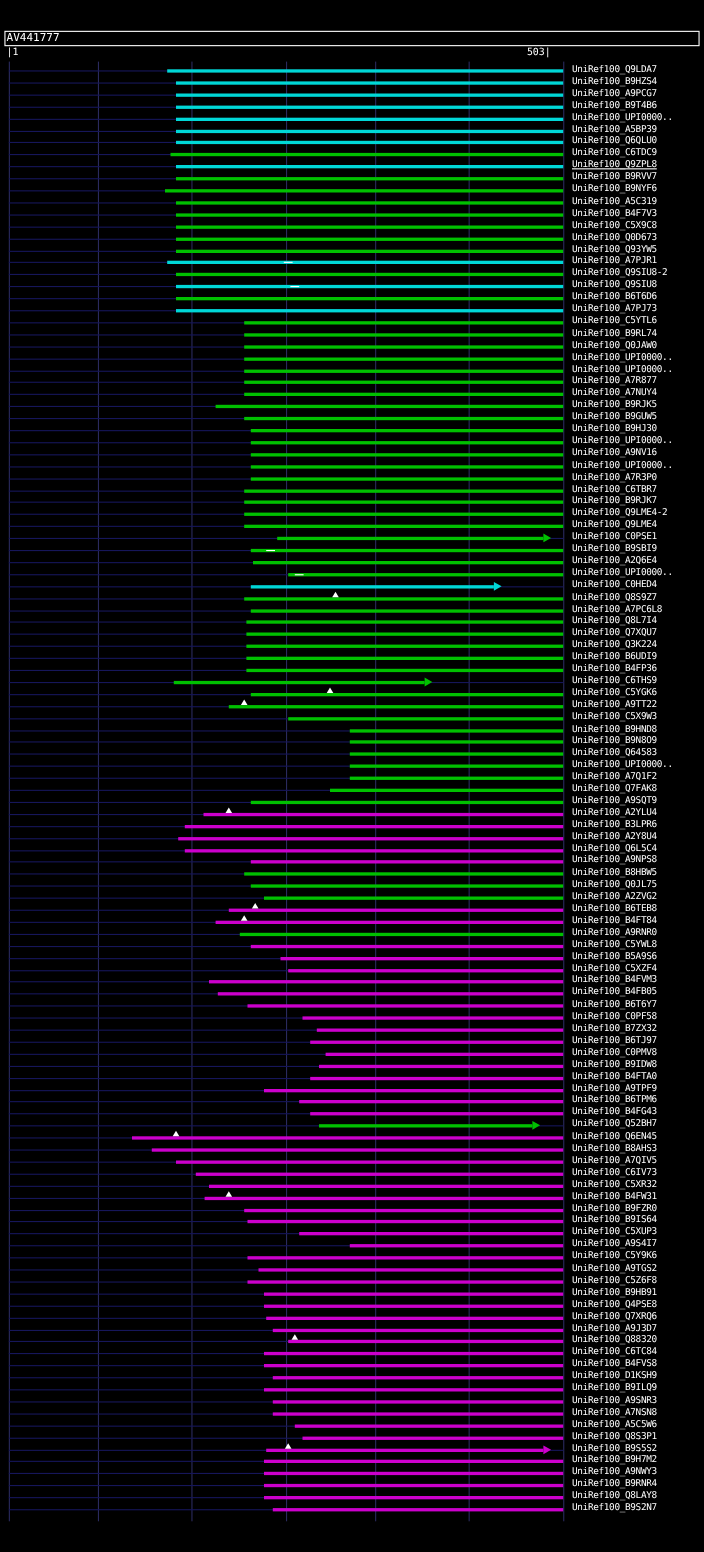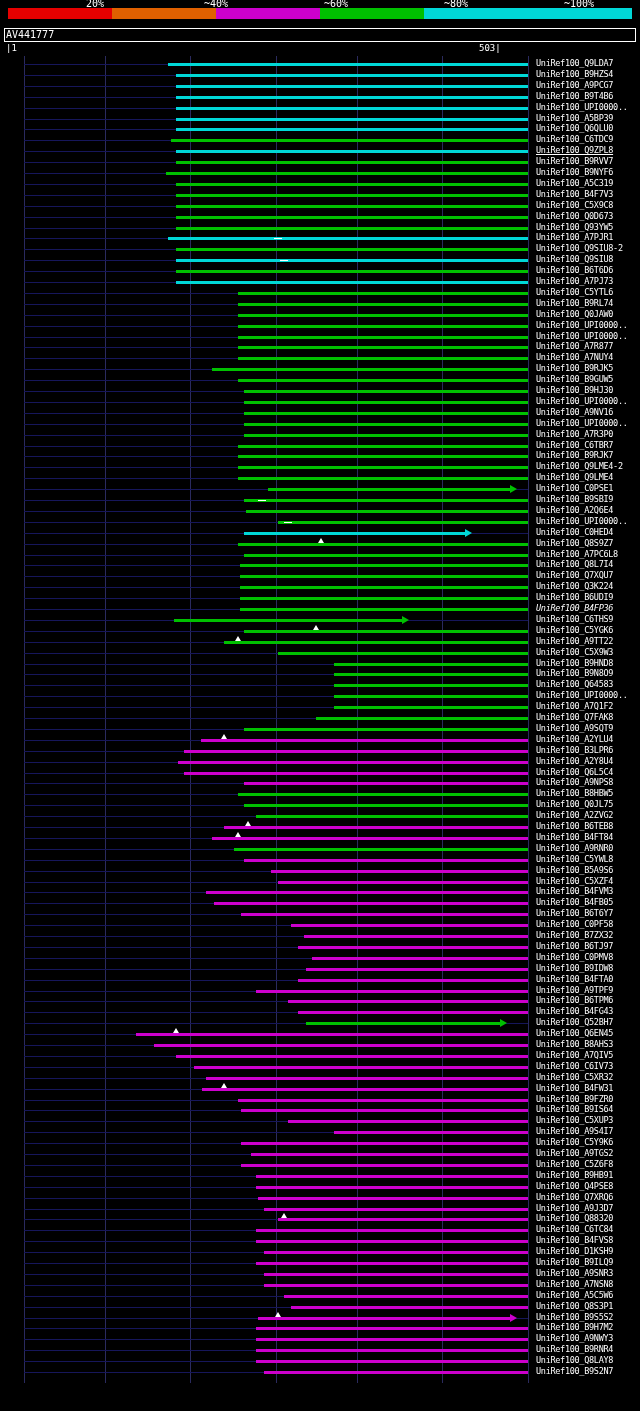--- a/index.html
+++ b/index.html
@@ -11,52 +11,40 @@
   .keyseg{position:absolute;top:8px;height:11px;}
   .keylab{position:absolute;top:-2px;font-size:10px;color:#fff;font-family:"DejaVu Sans Mono",monospace;white-space:nowrap;}
 
   
   #querybox{position:absolute;left:4px;top:28px;width:632px;height:14px;border:1px solid #fff;box-sizing:border-box;}
   #querylabel{position:absolute;left:6px;top:28px;font-size:10px;color:#fff;line-height:14px;}
   #ruler{position:absolute;left:4px;top:43px;width:632px;height:12px;font-size:9px;color:#fff;}
   .rulerlab{position:absolute;top:0;font-size:9px;color:#fff;}
 
   
-  #plot{position:absolute;left:16px;top:56px;width:528px;height:1327px;}
+  #plot{position:absolute;left:0;top:56px;width:528px;height:1327px;}
   .gridline{position:absolute;top:0;bottom:0;width:1px;background:#2a2a5e;}
   .rowline{position:absolute;left:8px;width:504px;height:1px;background:#16165a;}
   .hit{position:absolute;height:3px;}
   .hitcap{position:absolute;width:0;height:0;border-top:4px solid transparent;border-bottom:4px solid transparent;}
   .tri{position:absolute;width:0;height:0;border-left:3px solid transparent;border-right:3px solid transparent;border-bottom:5px solid #fff;}
   .gapdash{position:absolute;height:1px;background:#fff;}
   .lbl{position:absolute;font-size:8.5px;color:#fff;white-space:nowrap;font-family:"DejaVu Sans Mono",monospace;letter-spacing:-0.3px;}
 
   
   #footer{position:absolute;left:0;bottom:0;width:640px;height:24px;border-top:1px solid #fff;}
   #footnote{position:absolute;left:6px;top:6px;font-size:9.5px;color:#fff;}
   #scalebar{position:absolute;right:96px;top:11px;width:44px;height:3px;background:#00d7d7;}
   #scalelab{position:absolute;right:6px;top:6px;font-size:9.5px;color:#fff;}
 </style>
 </head>
 <body>
 
 <div id="stage">
 
-  <div id="keybar">
-      <div class="keyseg" style="left: 8px; width: 104px; background: rgb(230, 0, 0);"></div>
-      <div class="keyseg" style="left: 112px; width: 104px; background: rgb(224, 96, 0);"></div>
-      <div class="keyseg" style="left: 216px; width: 104px; background: rgb(204, 0, 204);"></div>
-      <div class="keyseg" style="left: 320px; width: 104px; background: rgb(0, 192, 0);"></div>
-      <div class="keyseg" style="left: 424px; width: 208px; background: rgb(0, 215, 215);"></div>
-      <div class="keylab" style="left: 86px;">20%</div>
-      <div class="keylab" style="left: 204px;">~40%</div>
-      <div class="keylab" style="left: 324px;">~60%</div>
-      <div class="keylab" style="left: 444px;">~80%</div>
-      <div class="keylab" style="left: 564px;">~100%</div>
-    </div>
 
   <div id="querybox"></div>
   <div id="querylabel">AV441777</div>
   <div id="ruler">
     <span class="rulerlab" style="left:2px">|1</span>
     <span class="rulerlab" style="left:475px">503|</span>
   </div>
 
   <div id="plot">
       <div class="gridline" style="left: 8px;"></div>
@@ -218,21 +206,21 @@
       <div class="hit" title="UniRef100_Q7XQU7" style="left: 224px; width: 288px; top: 519px; background: rgb(0, 192, 0);"></div>
       <div class="lbl" style="left: 520px; top: 514px;">UniRef100_Q7XQU7</div>
       <div class="rowline" style="top: 531px;"></div>
       <div class="hit" title="UniRef100_Q3K224" style="left: 224px; width: 288px; top: 530px; background: rgb(0, 192, 0);"></div>
       <div class="lbl" style="left: 520px; top: 525px;">UniRef100_Q3K224</div>
       <div class="rowline" style="top: 542px;"></div>
       <div class="hit" title="UniRef100_B6UDI9" style="left: 224px; width: 288px; top: 541px; background: rgb(0, 192, 0);"></div>
       <div class="lbl" style="left: 520px; top: 536px;">UniRef100_B6UDI9</div>
       <div class="rowline" style="top: 553px;"></div>
       <div class="hit" title="UniRef100_B4FP36" style="left: 224px; width: 288px; top: 552px; background: rgb(0, 192, 0);"></div>
-      <div class="lbl" style="left: 520px; top: 547px; font-style: italic;">UniRef100_B4FP36</div>
+      <div class="lbl" style="left: 520px; top: 547px;">UniRef100_B4FP36</div>
       <div class="rowline" style="top: 564px;"></div>
       <div class="hit" title="UniRef100_C6THS9" style="left: 158px; width: 228px; top: 563px; background: rgb(0, 192, 0);"></div>
       <div class="hitcap" style="left: 386px; top: 560px; border-left: 7px solid rgb(0, 192, 0);"></div>
       <div class="lbl" style="left: 520px; top: 558px;">UniRef100_C6THS9</div>
       <div class="rowline" style="top: 575px;"></div>
       <div class="hit" title="UniRef100_C5YGK6" style="left: 228px; width: 284px; top: 574px; background: rgb(0, 192, 0);"></div>
       <div class="tri" style="left: 297px; top: 569px;"></div>
       <div class="lbl" style="left: 520px; top: 569px;">UniRef100_C5YGK6</div>
       <div class="rowline" style="top: 586px;"></div>
       <div class="hit" title="UniRef100_A9TT22" style="left: 208px; width: 304px; top: 585px; background: rgb(0, 192, 0);"></div>

